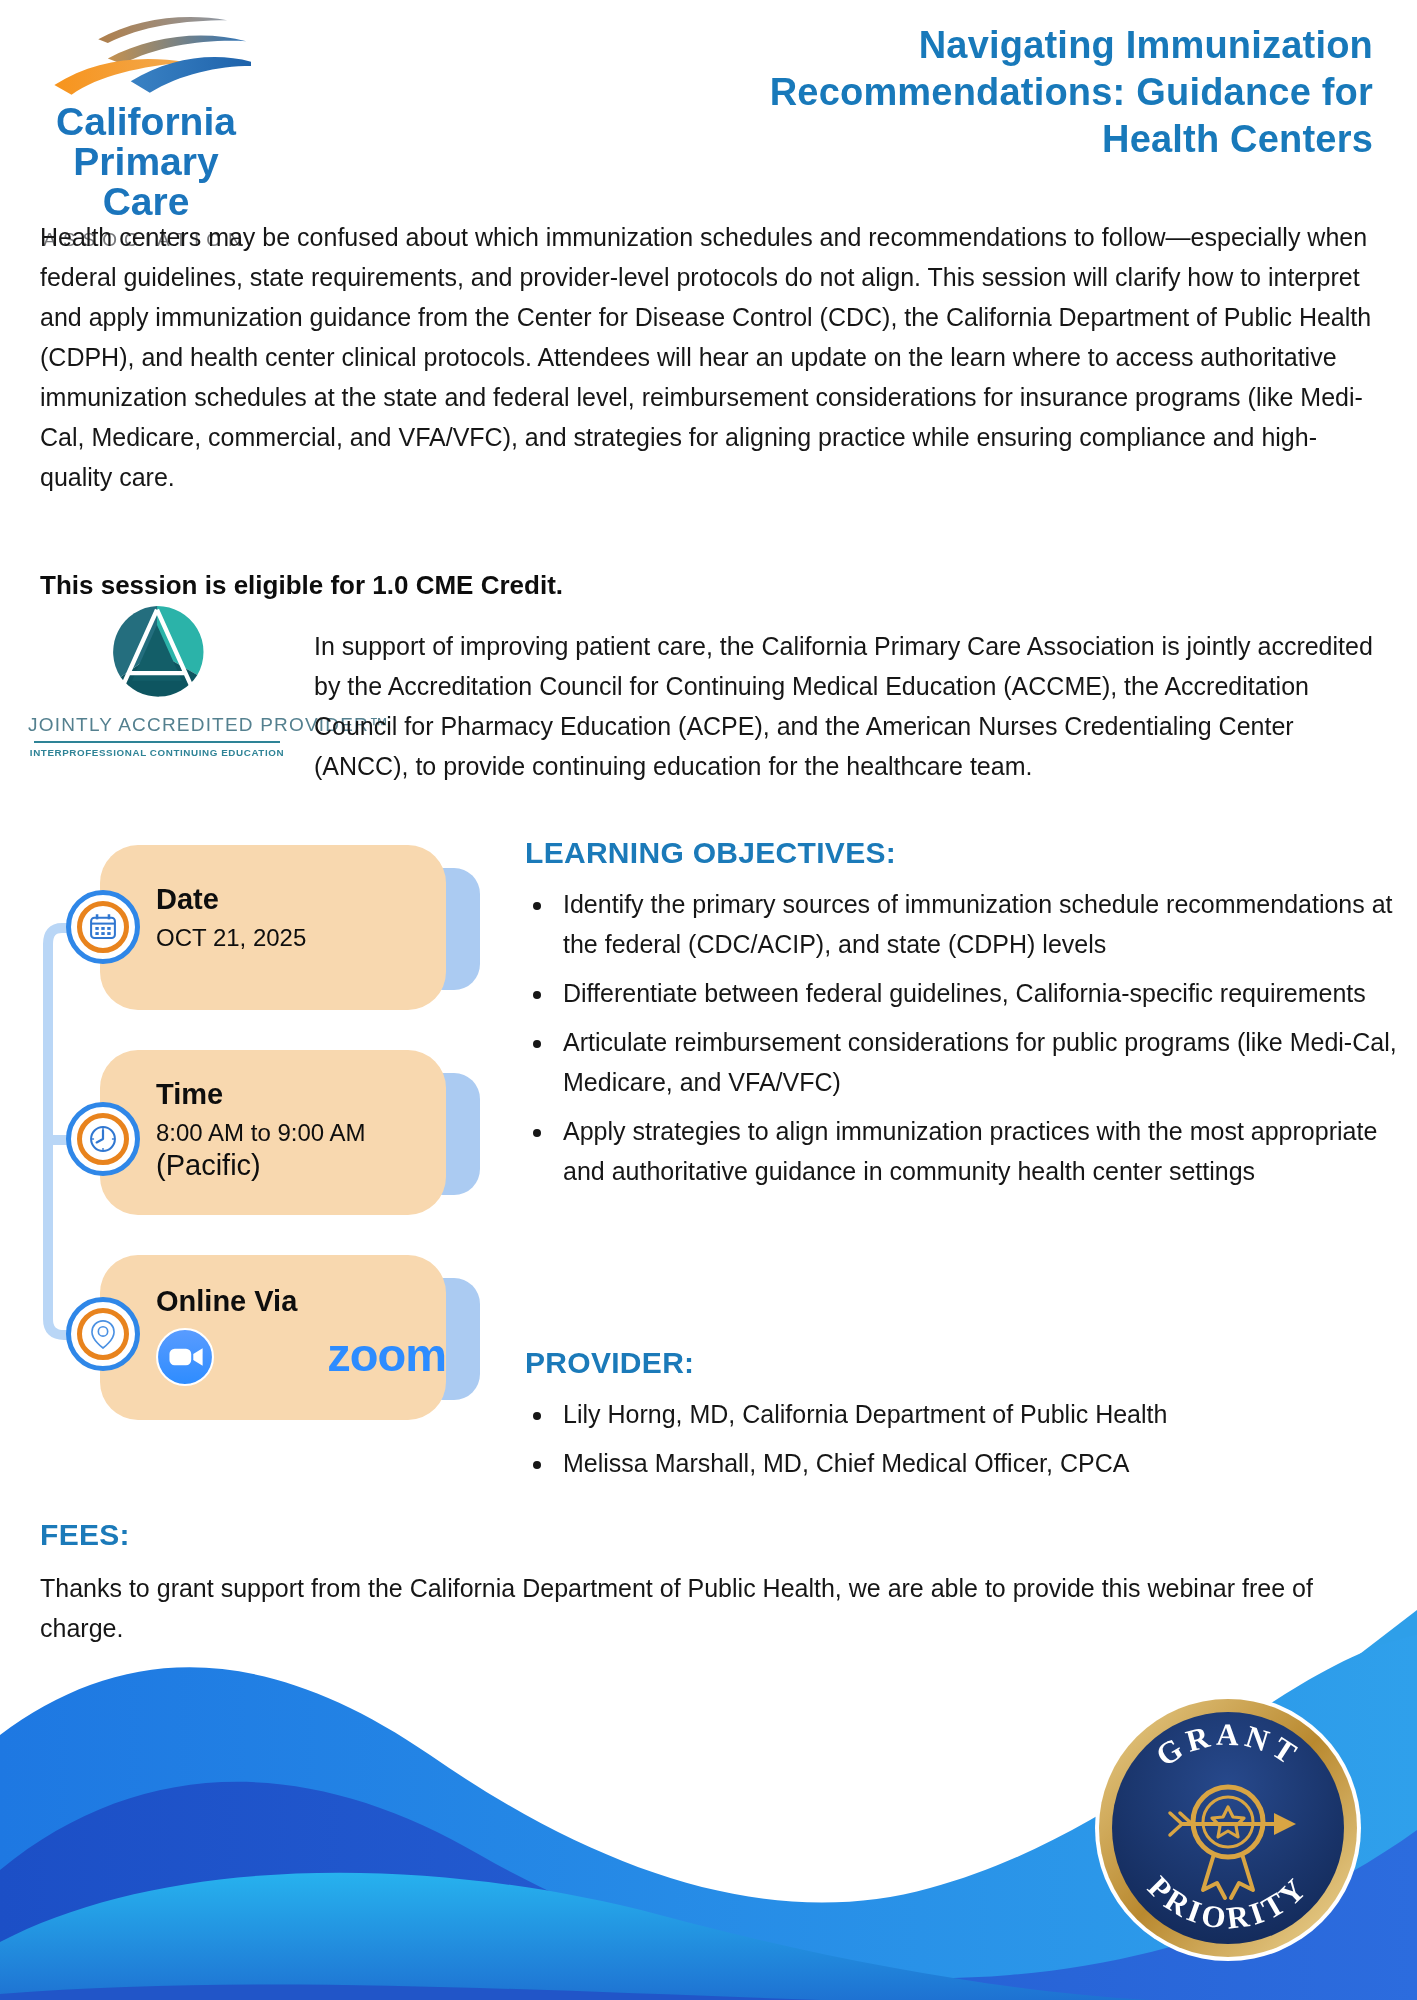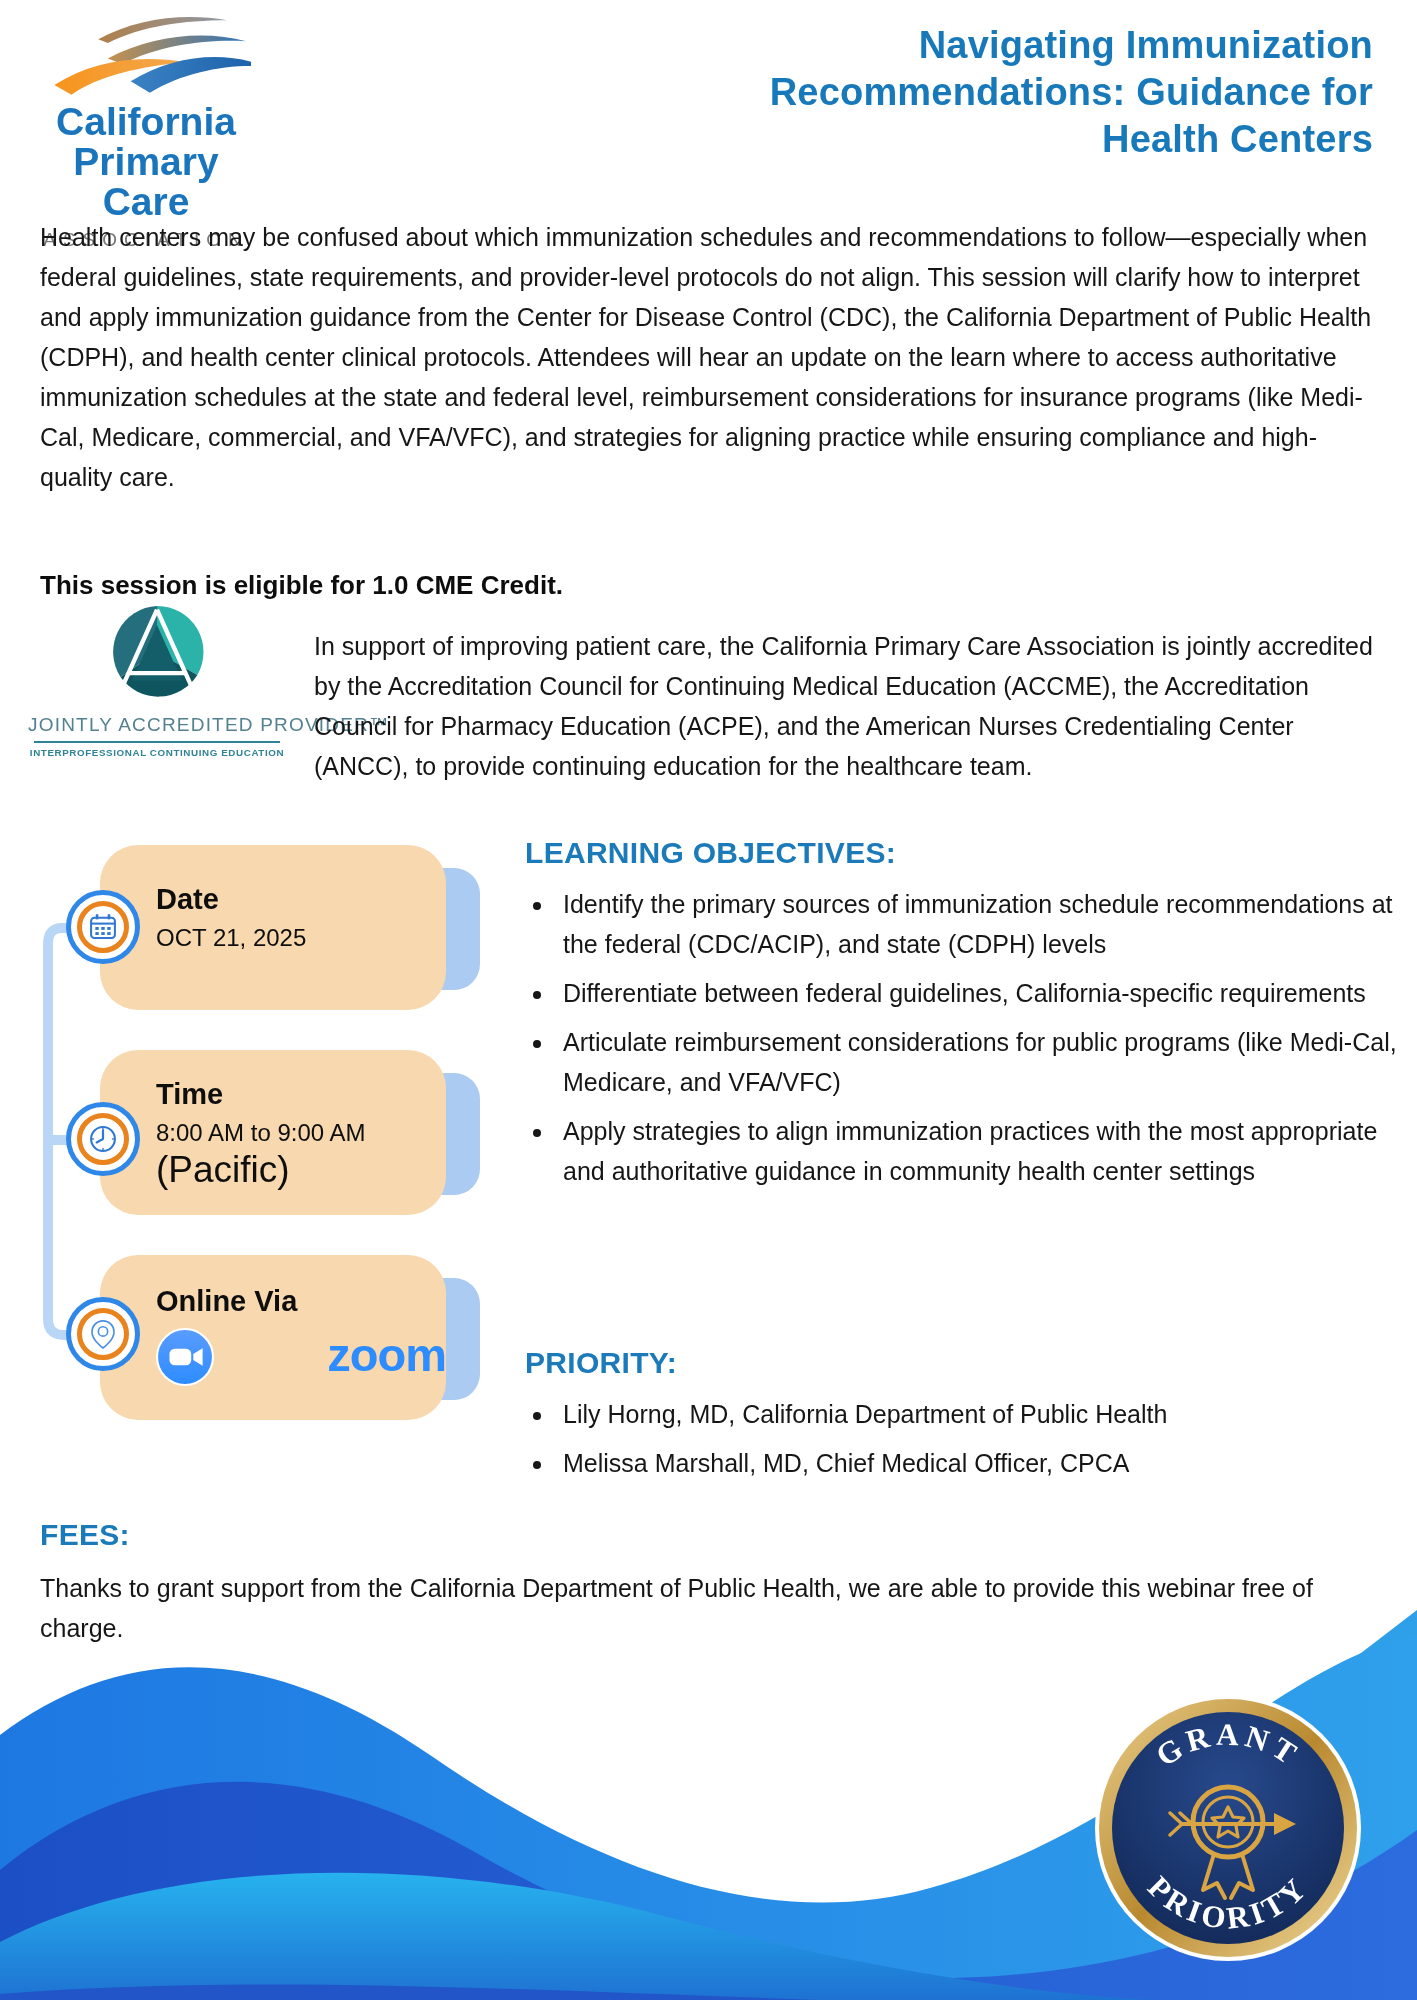--- a/index.html
+++ b/index.html
@@ -38,21 +38,21 @@
   .info { position:absolute; left:0; top:818px; width:1417px; height:690px; }
 
   .connector { position:absolute; left:36px; top:0; z-index:0; }
 
   .card { position:absolute; left:100px; width:346px; height:165px; background:#F8D8AF;
           border-radius:38px; z-index:2; box-sizing:border-box; padding:38px 0 0 56px; }
   .card-tab { position:absolute; left:417px; width:63px; height:122px; background:#ABCBF2;
           border-radius:26px; z-index:1; }
   .card h3 { margin:0; font-size:29px; font-weight:bold; color:#0e0e0e; }
   .card .val { font-size:24px; margin-top:8px; color:#0e0e0e; }
-  .card .val2 { font-size:37px; margin-top:2px; color:#0e0e0e; }
+  .card .val2 { font-size:29px; margin-top:2px; color:#0e0e0e; }
   .card-date { top:27px; }   .tab-date { top:50px; }
   .card-time { top:232px; padding-top:28px; }  .tab-time { top:255px; }
   .card-online { top:437px; padding-top:30px; } .tab-online { top:460px; }
 
   .icon-badge { position:absolute; left:66px; width:64px; height:64px; border:5px solid #2F87E8;
                 border-radius:50%; background:#ffffff; z-index:3;
                 display:flex; align-items:center; justify-content:center; }
   .icon-inner { width:52px; height:52px; border:5px solid #E8831D; border-radius:50%;
                 box-sizing:border-box; background:#ffffff;
                 display:flex; align-items:center; justify-content:center; }
@@ -219,21 +219,21 @@
       <h2 class="sec">LEARNING OBJECTIVES:</h2>
       <ul class="blist">
         <li>Identify the primary sources of immunization schedule recommendations at the federal (CDC/ACIP), and state (CDPH) levels</li>
         <li>Differentiate between federal guidelines, California-specific requirements</li>
         <li>Articulate reimbursement considerations for public programs (like Medi-Cal, Medicare, and VFA/VFC)</li>
         <li>Apply strategies to align immunization practices with the most appropriate and authoritative guidance in community health center settings</li>
       </ul>
     </div>
 
     <div class="speakers">
-      <h2 class="sec">PRIORITY:</h2>
+      <h2 class="sec">PROVIDER:</h2>
       <ul class="blist">
         <li>Lily Horng, MD, California Department of Public Health</li>
         <li>Melissa Marshall, MD, Chief Medical Officer, CPCA</li>
       </ul>
     </div>
   </div>
 
   <div class="fees">
     <h2 class="sec">FEES:</h2>
     <p>Thanks to grant support from the California Department of Public Health, we are able to provide this webinar free of charge.</p>

